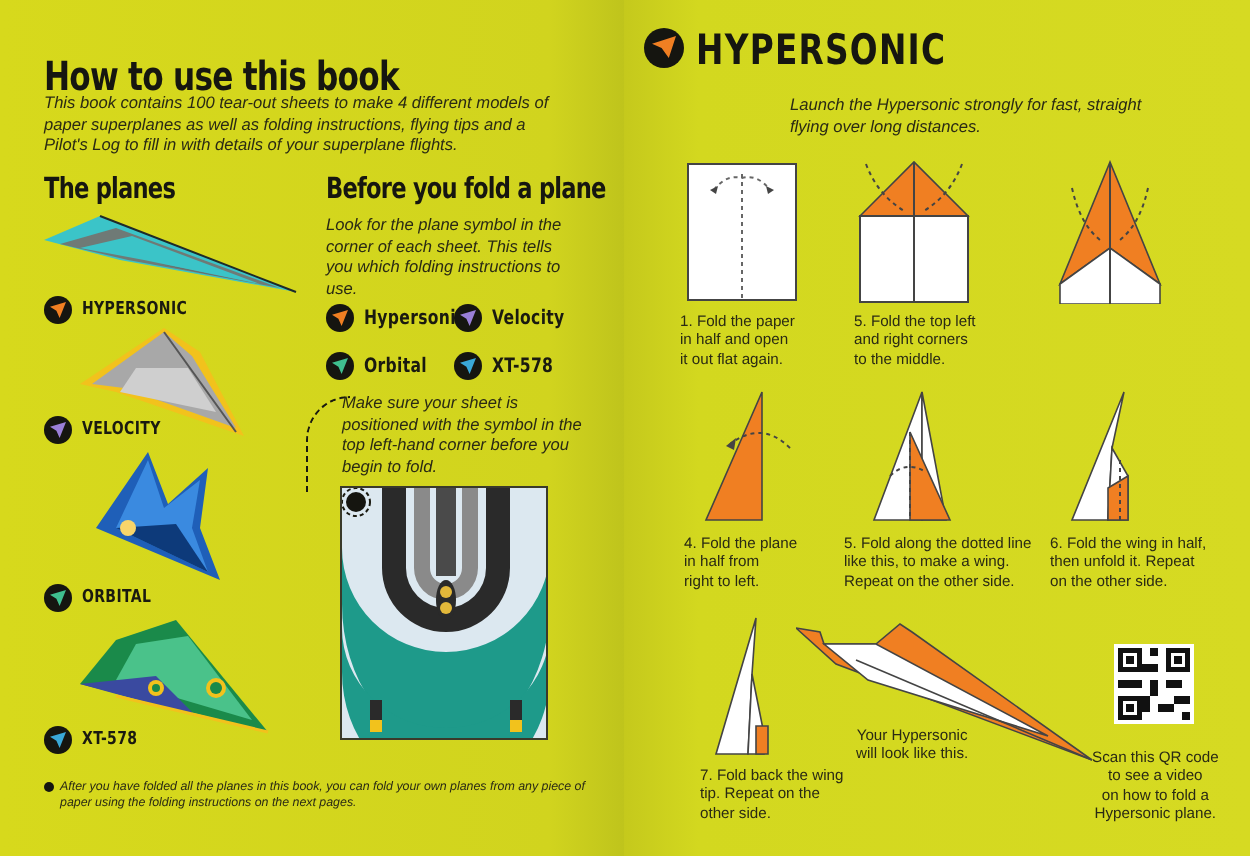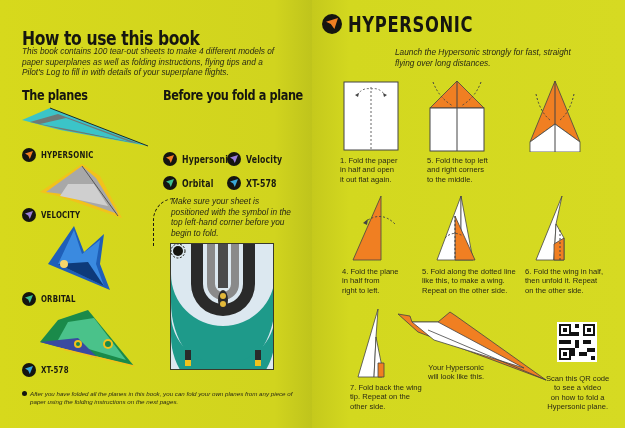--- a/index.html
+++ b/index.html
@@ -163,20 +163,21 @@
       <circle cx="40" cy="36" r="4" fill="#f2c21c"></circle>
         <circle cx="40" cy="36" r="2" fill="#1a8a4a"></circle>
       <line x1="20" y1="40" x2="96" y2="58" stroke="#f2c21c" stroke-width="1.5"></line>
     </svg>
     <div class="badge" style="left:22px;top:363px">
       <span class="badge-icon" style="--c:#3aa8d8"></span>
       <span class="badge-label">XT-578</span>
     </div>
 
     <div class="heading h2 before-h">Before you fold a plane</div>
+    <div class="body-txt before-txt">Look for the plane symbol in the corner of each sheet. This tells you which folding instructions to use.</div>
 
     <div class="badge badge-small" style="left:163px;top:152px">
       <span class="badge-icon" style="--c:#f07f22"></span>
       <span class="badge-label">Hypersonic</span>
     </div>
     <div class="badge badge-small" style="left:227px;top:152px">
       <span class="badge-icon" style="--c:#9a7fd8"></span>
       <span class="badge-label">Velocity</span>
     </div>
     <div class="badge badge-small" style="left:163px;top:176px">

